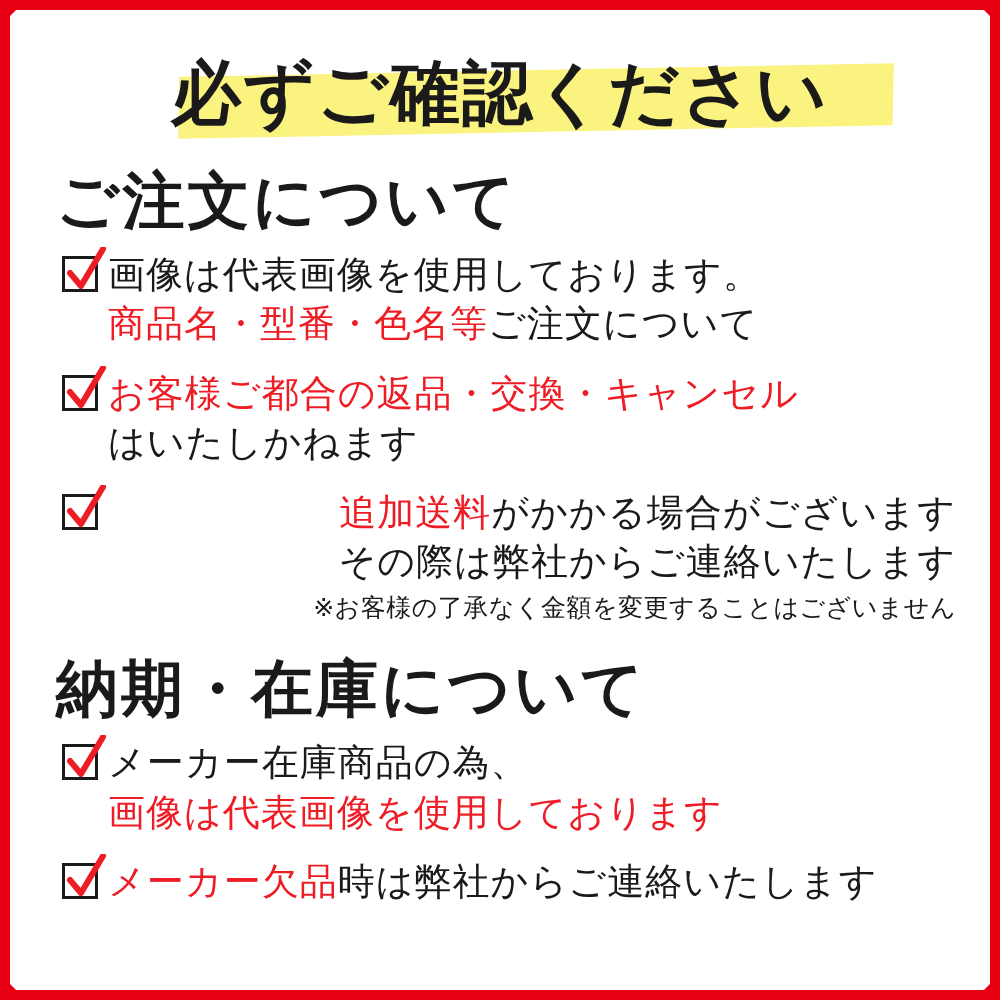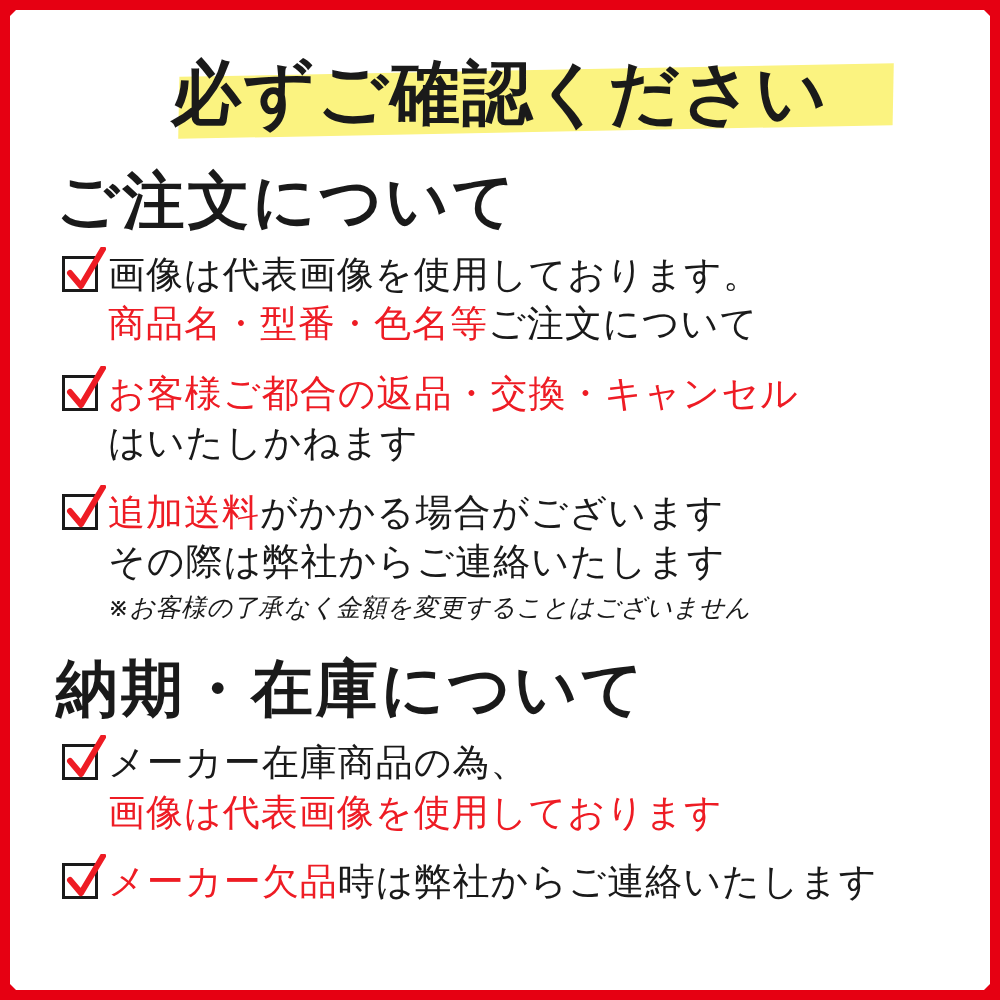--- a/index.html
+++ b/index.html
@@ -108,23 +108,22 @@
     color: #1a1a1a;
     white-space: nowrap;
   }
   .line.red { color: #ee1c24; font-weight: normal; }
   .line.mixed .red-part { color: #ee1c24; font-weight: normal; }
   .line.note {
     font-size: 25px;
     letter-spacing: 0.5px;
     margin-top: 4px;
     color: #1a1a1a;
-    font-style: italic;
-  }
-  .item.tight { margin-bottom: 14px; }
+  }
+  .item.tight { margin-bottom: 14px; text-align: right; }
 </style>
 </head>
 <body>
 
 <div class="frame-top"></div>
 <div class="frame-bottom"></div>
 <div class="frame-left"></div>
 <div class="frame-right"></div>
 <div class="corner-tl"></div>
 <div class="corner-tr"></div>

